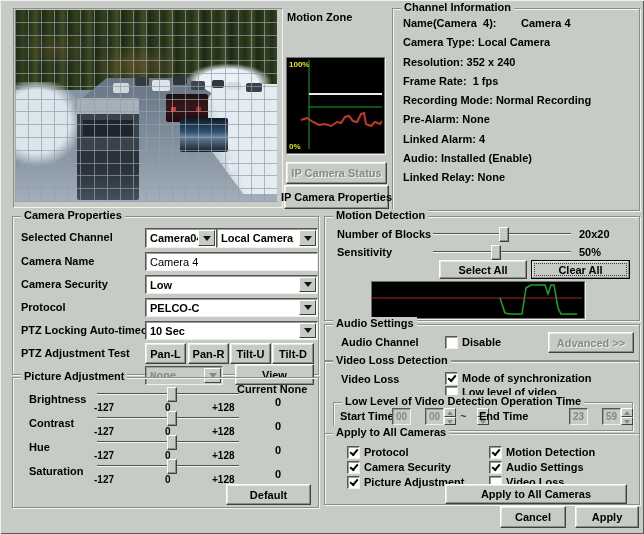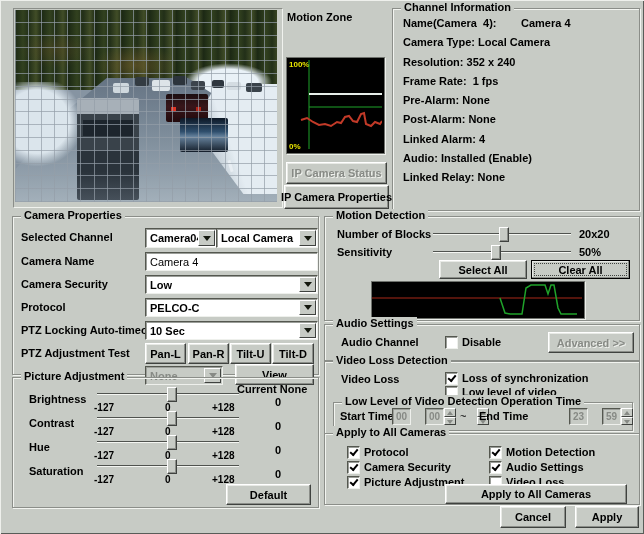--- a/index.html
+++ b/index.html
@@ -28,21 +28,21 @@
     border:1px solid;border-color:#54574f #eef0ec #eef0ec #54574f;
     box-shadow:inset 1px 1px 0 #9b9e99;
     display:flex;align-items:center;padding-left:4px;overflow:hidden;
   }
   .combo .dd{
     position:absolute;right:1px;top:1px;bottom:1px;width:15px;background:#c7cbc5;
     border:1px solid;border-color:#ffffff #3f423f #3f423f #ffffff;
     display:flex;align-items:center;justify-content:center;
   }
   .tri-down{width:0;height:0;border-left:4px solid transparent;border-right:4px solid transparent;border-top:5px solid #14180e;}
-  .combo.disabled{background:#c7cbc5;color:#878a85;}
+  .combo.disabled{background:#c7cbc5;color:#878a85;font-family:Liberation Mono, monospace;}
   .combo.disabled .tri-down{border-top-color:#878a85;}
   
   .cb{
     position:absolute;width:11px;height:11px;background:#fff;
     border:1px solid;border-color:#54574f #eef0ec #eef0ec #54574f;
     box-shadow:inset 1px 1px 0 #9b9e99;cursor:pointer;
   }
   .cb.checked::after{
     content:"";position:absolute;left:2px;top:2px;width:6px;height:3px;
     border-left:2px solid #000;border-bottom:2px solid #000;transform:rotate(-50deg);
@@ -159,22 +159,22 @@
   <div class="btn disabled" style="left:286px;top:162px;width:99px;height:20px">IP Camera Status</div>
   <div class="btn" style="left:284px;top:185px;width:103px;height:22px">IP Camera Properties</div>
 
   <div class="group" style="left:392px;top:8px;width:246px;height:201px">
     <span class="legend">Channel Information</span>
     <div style="position:absolute;left:10px;top:8px">
       <span class="ci-row">Name(Camera  4):        Camera 4</span>
       <span class="ci-row">Camera Type: Local Camera</span>
       <span class="ci-row">Resolution: 352 x 240</span>
       <span class="ci-row">Frame Rate:  1 fps</span>
+      <span class="ci-row">Recording Mode: Normal Recording</span>
       <span class="ci-row">Pre-Alarm: None</span>
-      <span class="ci-row">Post-Alarm: None</span>
       <span class="ci-row">Linked Alarm: 4</span>
       <span class="ci-row">Audio: Installed (Enable)</span>
       <span class="ci-row">Linked Relay: None</span>
     </div>
   </div>
 
   <div class="group" style="left:12px;top:216px;width:305px;height:157px">
     <span class="legend">Camera Properties</span>
 
     <div class="lbl" style="left:8px;top:14px">Selected Channel</div>
@@ -269,21 +269,21 @@
     <div class="lbl" style="left:16px;top:11px">Audio Channel</div>
     <div class="cb" style="left:120px;top:11px"></div>
     <div class="lbl" style="left:137px;top:11px">Disable</div>
     <div class="btn disabled" style="left:223px;top:7px;width:84px;height:19px">Advanced &gt;&gt;</div>
   </div>
 
   <div class="group" style="left:324px;top:361px;width:314px;height:71px">
     <span class="legend">Video Loss Detection</span>
     <div class="lbl" style="left:16px;top:11px">Video Loss</div>
     <div class="cb checked" style="left:120px;top:10px"></div>
-    <div class="lbl" style="left:137px;top:10px">Loss of synchronization</div>
+    <div class="lbl" style="left:137px;top:10px">Mode of synchronization</div>
     <div class="cb" style="left:120px;top:24px"></div>
     <div class="lbl" style="left:137px;top:24px">Low level of video</div>
 
     <div class="group" style="left:8px;top:40px;width:298px;height:27px">
       <span class="legend">Low Level of Video Detection Operation Time</span>
       <div class="lbl" style="left:6px;top:7px">Start Time</div>
       <div class="spin" style="left:58px;top:5px">
         <span class="val">00</span>
         <span class="arrows">
             <span class="sb up"></span>

